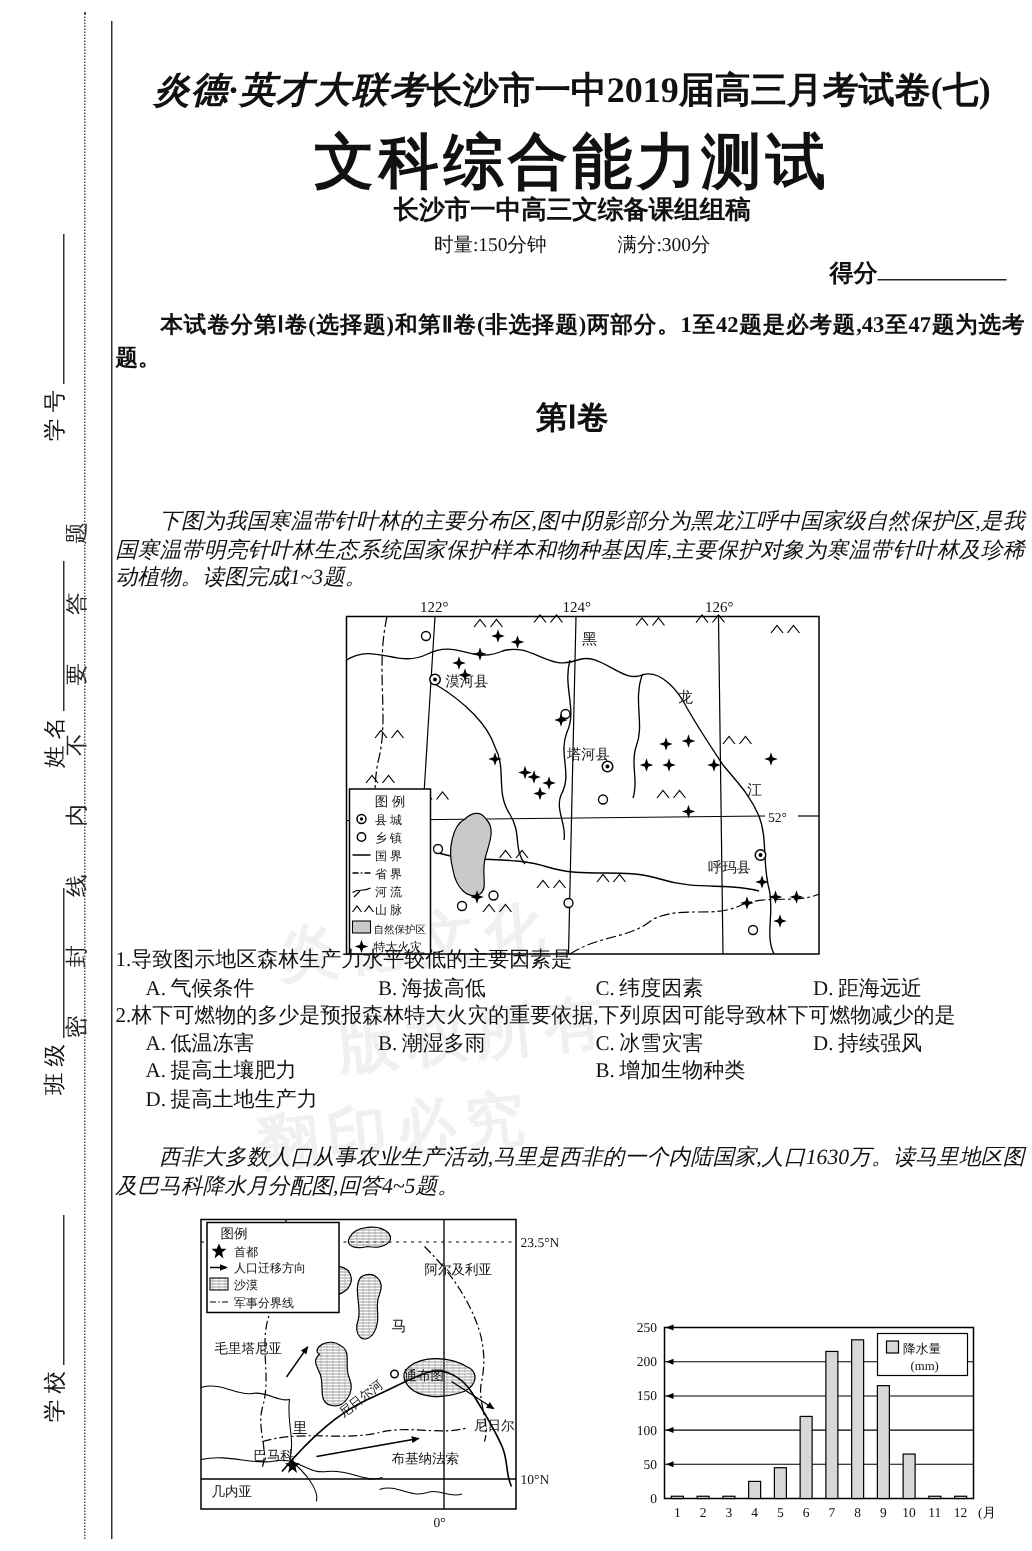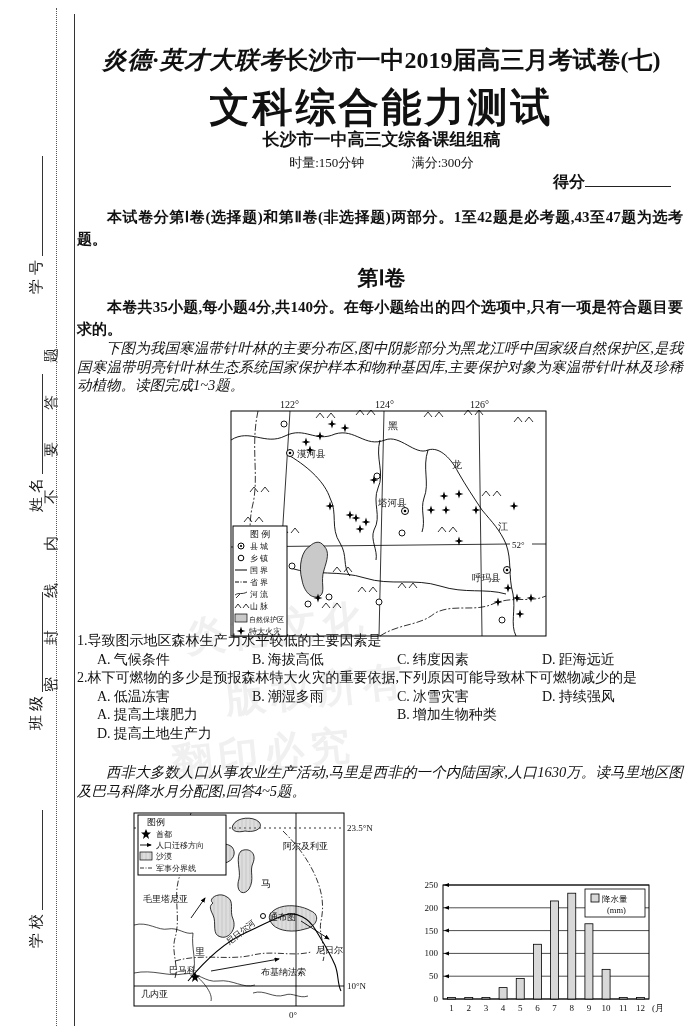--- a/index.html
+++ b/index.html
@@ -79,21 +79,20 @@
     <div class="hdr4">
       <span>时量:150分钟</span>
       <span>满分:300分</span>
     </div>
     <div class="score">
       <span>得分</span><span class="s-blank"></span>
     </div>
 
     <div class="para p-bold" style="top:182px;">本试卷分第Ⅰ卷(选择题)和第Ⅱ卷(非选择题)两部分。1至42题是必考题,43至47题为选考题。</div>
     <div class="part1">第Ⅰ卷</div>
-    <div class="para p-bold" style="top:272px;">本卷共35小题,每小题4分,共140分。在每小题给出的四个选项中,只有一项是符合题目要求的。</div>
     <div class="para p-kai" style="top:315px;">下图为我国寒温带针叶林的主要分布区,图中阴影部分为黑龙江呼中国家级自然保护区,是我国寒温带明亮针叶林生态系统国家保护样本和物种基因库,主要保护对象为寒温带针叶林及珍稀动植物。读图完成1~3题。</div>
 
     <svg class="map1" width="318" height="240" viewBox="0 0 318 240">
       <defs>
         <path id="fstar" d="M0,-4.5 L1.1,-1.1 L4.5,0 L1.1,1.1 L0,4.5 L-1.1,1.1 L-4.5,0 L-1.1,-1.1 Z" fill="#000"></path>
         <path id="mtn" d="M0,0 l4,-5 l4,5 m3,0 l4,-5 l4,5" stroke="#000" stroke-width="0.8" fill="none"></path>
       </defs>
       <rect x="1" y="13" width="315" height="225" fill="none" stroke="#000" stroke-width="1"></rect>
 
       <g stroke="#000" stroke-width="0.8">

